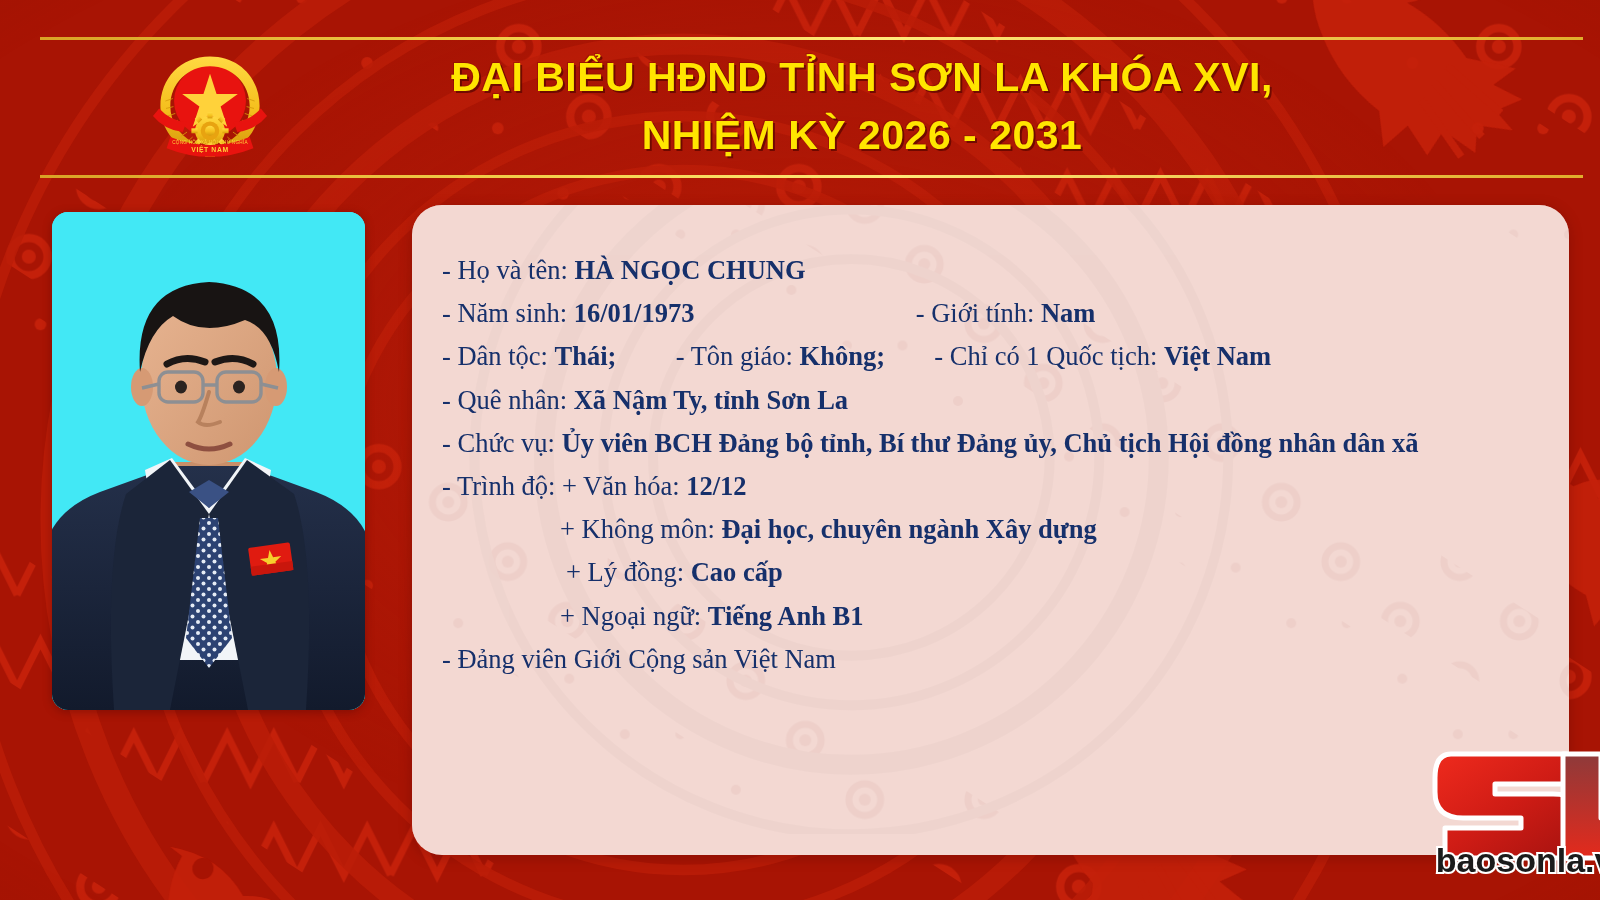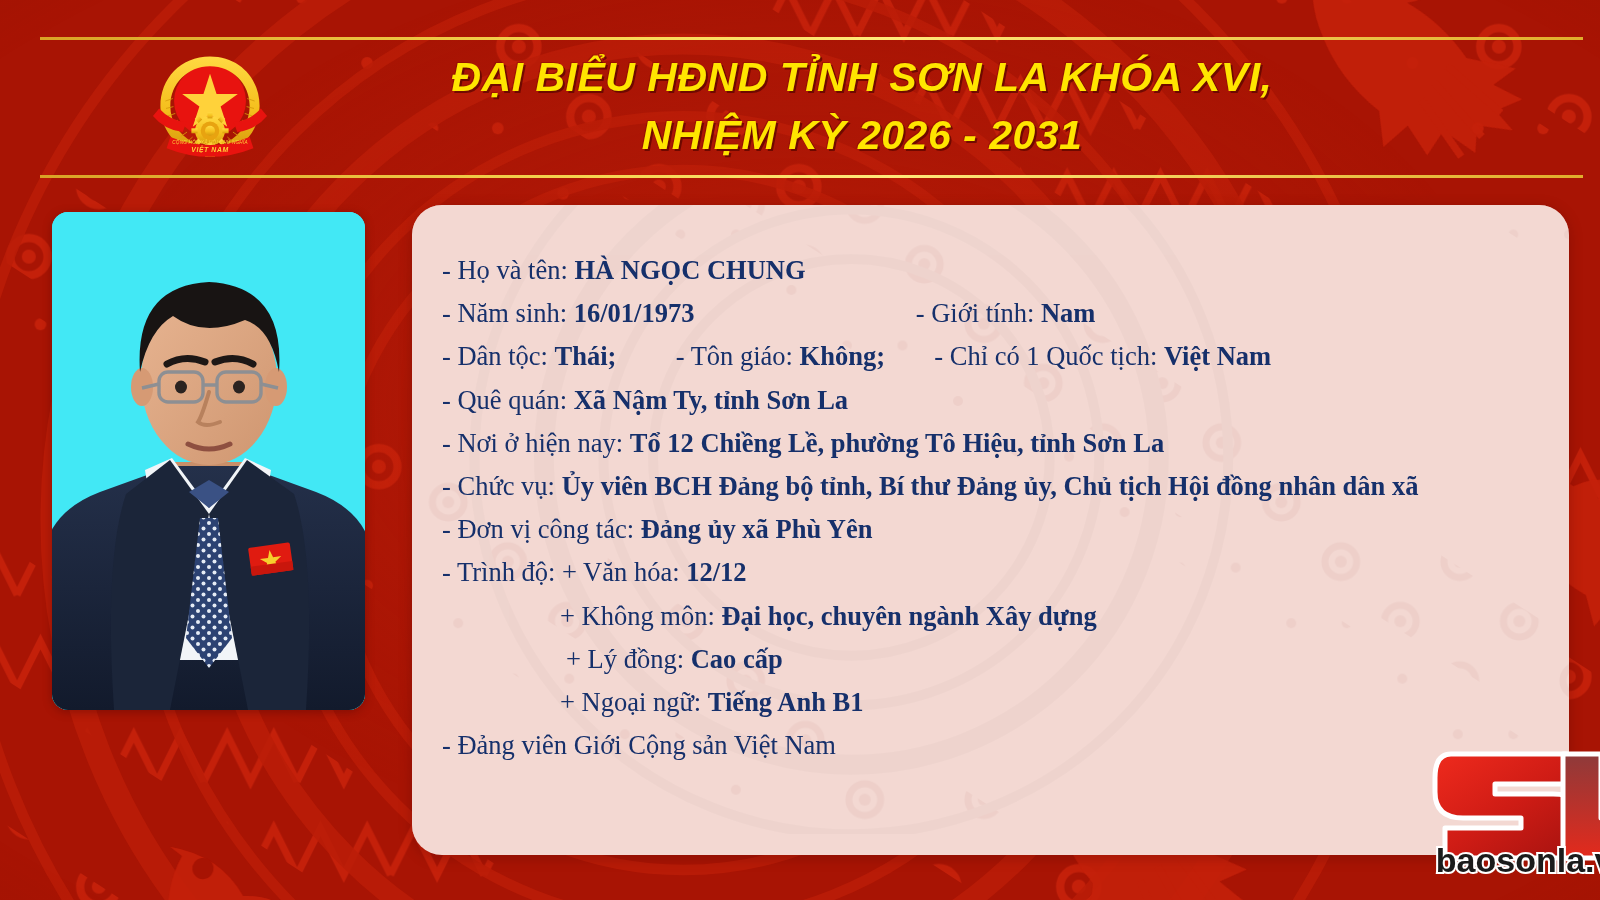--- a/index.html
+++ b/index.html
@@ -14,21 +14,21 @@
   #bg-root { position:absolute; inset:0; background:#a81404; overflow:hidden; }
   #bg-pattern { position:absolute; inset:-20%; opacity:1; }
   #bg-vignette {
     position:absolute; inset:0;
     background:radial-gradient(ellipse 75% 85% at 50% 45%, rgba(190,32,10,.55) 0%, rgba(168,20,4,0) 60%),
                radial-gradient(ellipse 120% 120% at 50% 50%, rgba(0,0,0,0) 55%, rgba(96,7,0,.45) 100%);
     pointer-events:none;
   }
 
   
-  #header { position:absolute; left:0; top:0; width:1316px; height:192px;font-style:italic; }
+  #header { position:absolute; left:0; top:0; width:1316px; height:192px; }
   #gold-line-top, #gold-line-bottom {
     position:absolute; left:40px; width:1543px; height:3px;
     background:linear-gradient(90deg,#d9a326 0%,#f5d44f 35%,#ffe87a 55%,#e0ae2c 100%);
   }
   #gold-line-top { top:37px; }
   #gold-line-bottom { top:175px; }
 
   #emblem { position:absolute; left:148px; top:44px; width:124px; height:124px; }
 
   #title-block {
@@ -331,38 +331,30 @@
       <b>Thái;</b>
       <span class="gap-sm"></span>
       <span>- Tôn giáo:</span>
       <b>Không;</b>
       <span class="gap-md"></span>
       <span>- Chỉ có 1 Quốc tịch:</span>
       <b>Việt Nam</b>
     </div>
 
     <div class="info-row">
-      <span>- Quê quán:</span>
+      <span>- Quê nhân:</span>
       <b>Xã Nậm Ty, tỉnh Sơn La</b>
     </div>
 
-    <div class="info-row">
-      <span>- Nơi ở hiện nay:</span>
-      <b>Tổ 12 Chiềng Lề, phường Tô Hiệu, tỉnh Sơn La</b>
-    </div>
 
     <div class="info-row">
       <span>- Chức vụ:</span>
       <b>Ủy viên BCH Đảng bộ tỉnh, Bí thư Đảng ủy, Chủ tịch Hội đồng nhân dân xã</b>
     </div>
 
-    <div class="info-row">
-      <span>- Đơn vị công tác:</span>
-      <b>Đảng ủy xã Phù Yên</b>
-    </div>
 
     <div class="info-row">
       <span>- Trình độ:  + Văn hóa:</span>
       <b>12/12</b>
     </div>
 
     <div class="info-row ind-1">
       <span>+ Không môn:</span>
       <b>Đại học, chuyên ngành Xây dựng</b>
     </div>

